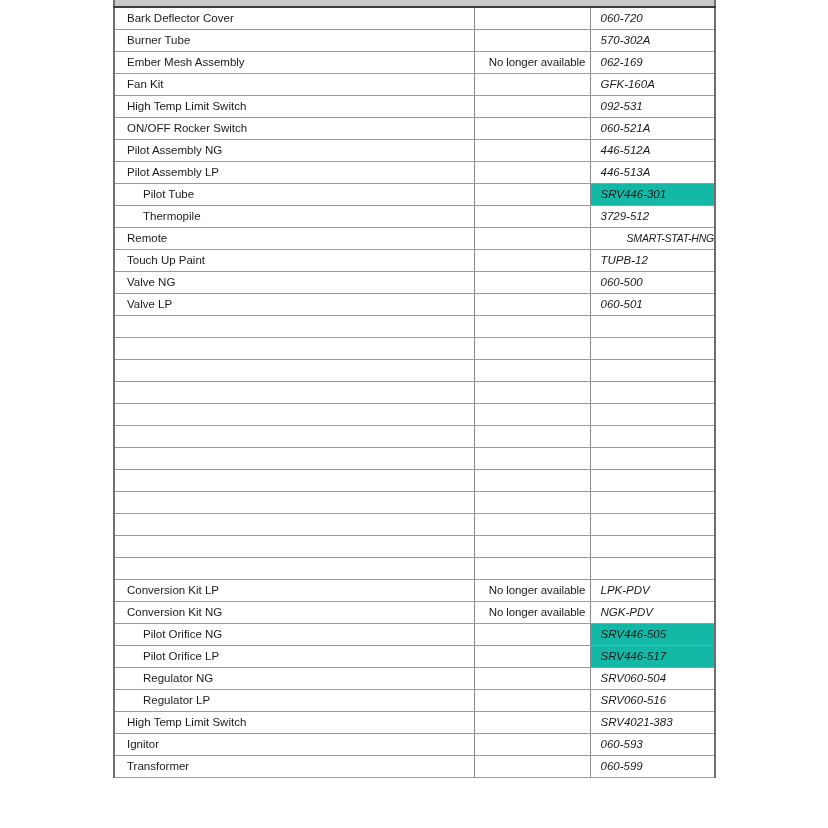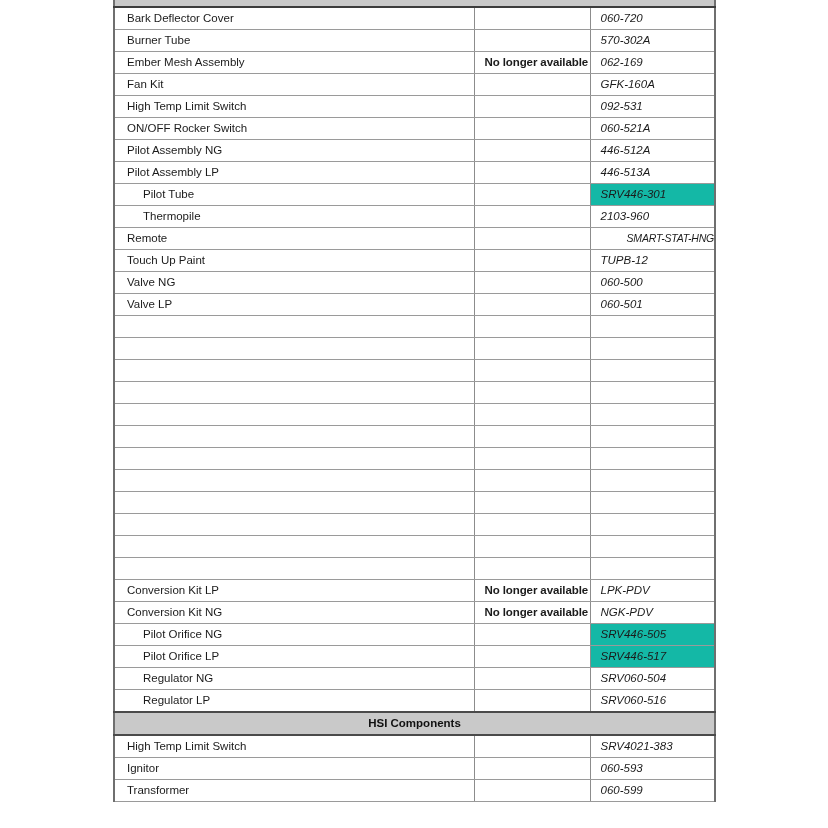--- a/index.html
+++ b/index.html
@@ -55,24 +55,24 @@
     color: #1b1b1b;
     vertical-align: middle;
     white-space: nowrap;
     overflow: hidden;
   }
 
   table.parts tr.row-std td.cell-desc { padding-left: 12px; }
   table.parts tr.row-std td.cell-desc.indent { padding-left: 28px; }
 
   td.cell-avail {
-    text-align: left;
+    text-align: center;
     padding: 0;
     font-size: 8.5px;
-    font-weight: bold;
+    font-weight: normal;
     letter-spacing: -0.1px;
     color: #111;
     margin-left: 44px;
   }
 
   td.cell-part { padding-left: 9px; font-style: italic; }
   td.cell-part.hl { background: #14b8a6; }
   td.cell-part.small { font-size: 10.5px; letter-spacing: -0.2px; text-align: right; }
 
   
@@ -158,21 +158,21 @@
             <td class="cell-part">446-513A</td>
           </tr>
           <tr class="row-std">
             <td class="cell-desc indent">Pilot Tube</td>
             <td class="cell-avail"></td>
             <td class="cell-part hl">SRV446-301</td>
           </tr>
           <tr class="row-std">
             <td class="cell-desc indent">Thermopile</td>
             <td class="cell-avail"></td>
-            <td class="cell-part">2103-960</td>
+            <td class="cell-part">3729-512</td>
           </tr>
           <tr class="row-std">
             <td class="cell-desc">Remote</td>
             <td class="cell-avail"></td>
             <td class="cell-part small">SMART-STAT-HNG</td>
           </tr>
           <tr class="row-std">
             <td class="cell-desc">Touch Up Paint</td>
             <td class="cell-avail"></td>
             <td class="cell-part">TUPB-12</td>
@@ -270,23 +270,20 @@
           <tr class="row-std">
             <td class="cell-desc indent">Regulator NG</td>
             <td class="cell-avail"></td>
             <td class="cell-part">SRV060-504</td>
           </tr>
           <tr class="row-std">
             <td class="cell-desc indent">Regulator LP</td>
             <td class="cell-avail"></td>
             <td class="cell-part">SRV060-516</td>
           </tr>
-          <tr class="row-section">
-            <td colspan="3">HSI Components</td>
-          </tr>
           <tr class="row-std">
             <td class="cell-desc">High Temp Limit Switch</td>
             <td class="cell-avail"></td>
             <td class="cell-part">SRV4021-383</td>
           </tr>
           <tr class="row-std">
             <td class="cell-desc">Ignitor</td>
             <td class="cell-avail"></td>
             <td class="cell-part">060-593</td>
           </tr>

